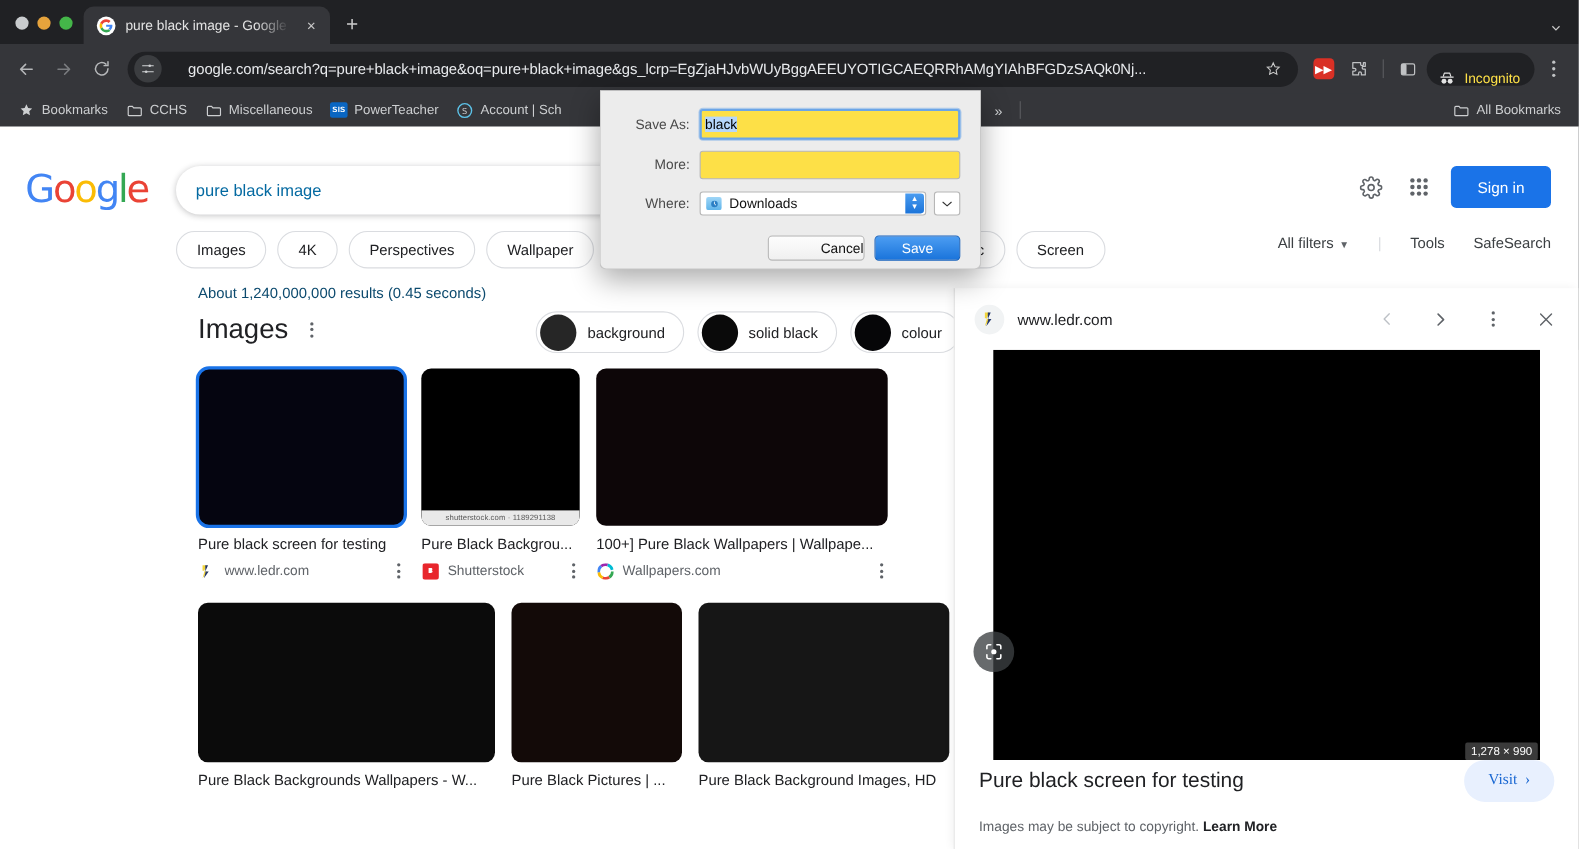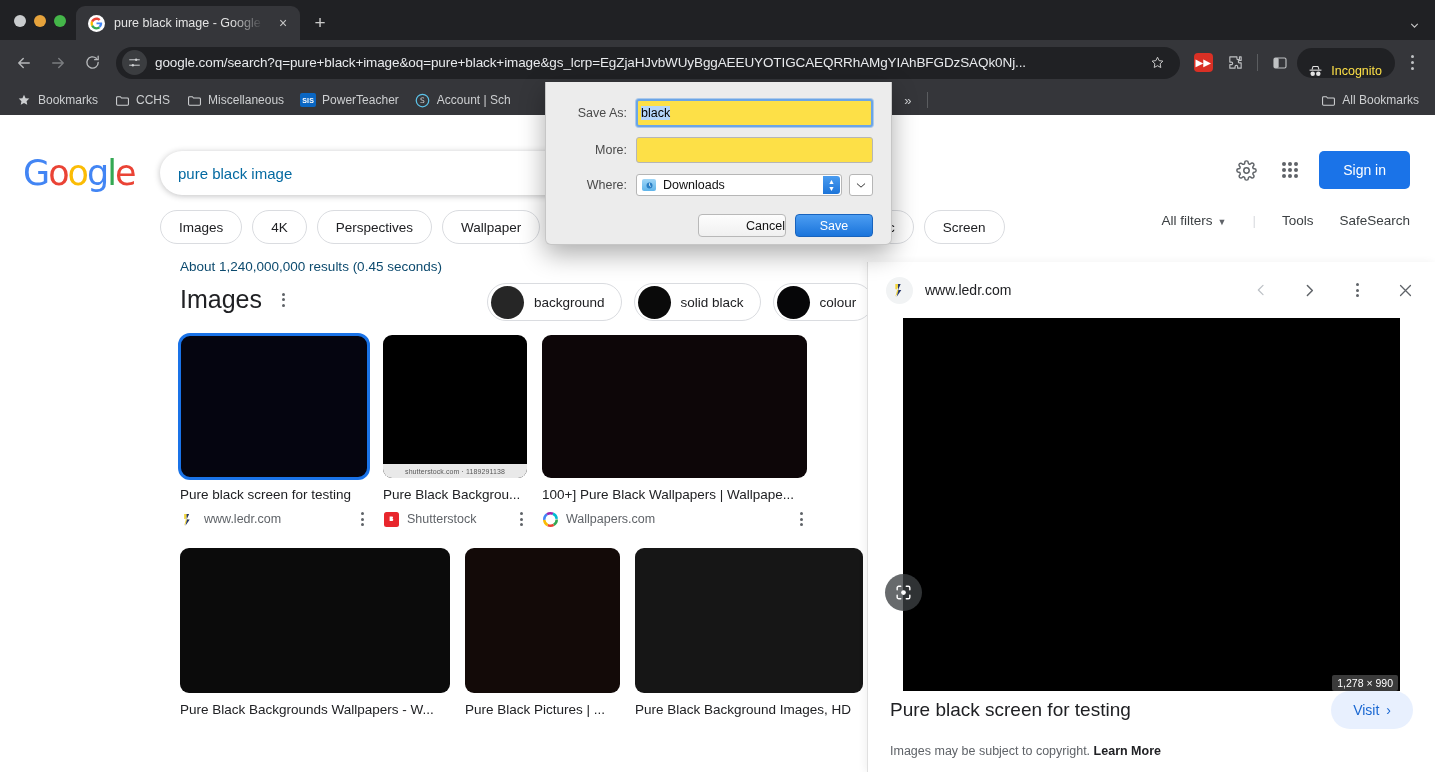--- a/index.html
+++ b/index.html
@@ -71,21 +71,21 @@
   }
   .navbtn {
     width: 32px; height: 32px; border-radius: 50%;
     display: flex; align-items: center; justify-content: center;
     color: #b6b8ba;
   }
   .navbtn.dim { color: #7b7d80; }
   .omnibox {
     flex: 1 1 auto; height: 32px; margin: 0 6px;
     background: #202124; border-radius: 16px;
-    display: flex; align-items: center; gap: 8px;
+    display: flex; align-items: center; gap: 24px;
     padding: 0 10px 0 6px;
     min-width: 0;
   }
   .omni-icon {
     width: 25px; height: 25px; border-radius: 50%;
     background: #3b3d40;
     display: flex; align-items: center; justify-content: center;
     flex: none;
   }
   .omni-url {
@@ -280,21 +280,21 @@
     width: 37px; height: 37px; border-radius: 50%;
     background: rgba(60,64,67,.78);
     display: flex; align-items: center; justify-content: center;
   }
   .pv-foot { flex: none; padding: 0 22px 14px; background: #fff; }
   .pv-titlerow { display: flex; align-items: center; gap: 14px; }
   .pv-title { font-size: 19px; color: #202124; flex: 1 1 auto; }
   .pv-visit {
     height: 38px; padding: 0 22px; border-radius: 19px; background: #e8f0fe;
     color: #1967d2; font-size: 14px; font-weight: 500;
-    display: flex; align-items: center; gap: 7px; flex: none;
+    display: flex; align-items: center; gap: 7px; flex: none; font-family: Liberation Serif, serif;
   }
   .pv-copy { margin-top: 15px; font-size: 12.5px; color: #5f6368; }
   .pv-copy b { color: #202124; font-weight: 600; }
 
   
   .sheet-shadow {
     position: absolute; left: 545px; top: 82px; width: 347px; height: 163px;
     background: #ececec;
     border: 1px solid #c6c6c6;
     border-top: none;

